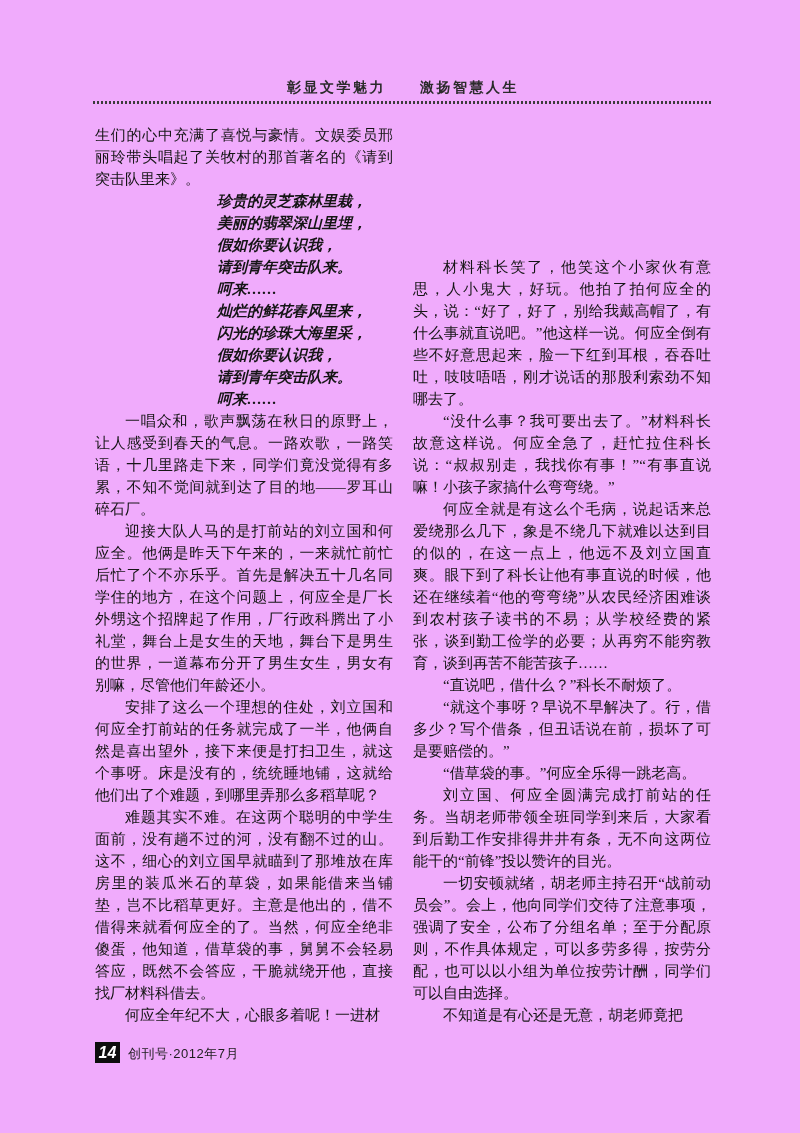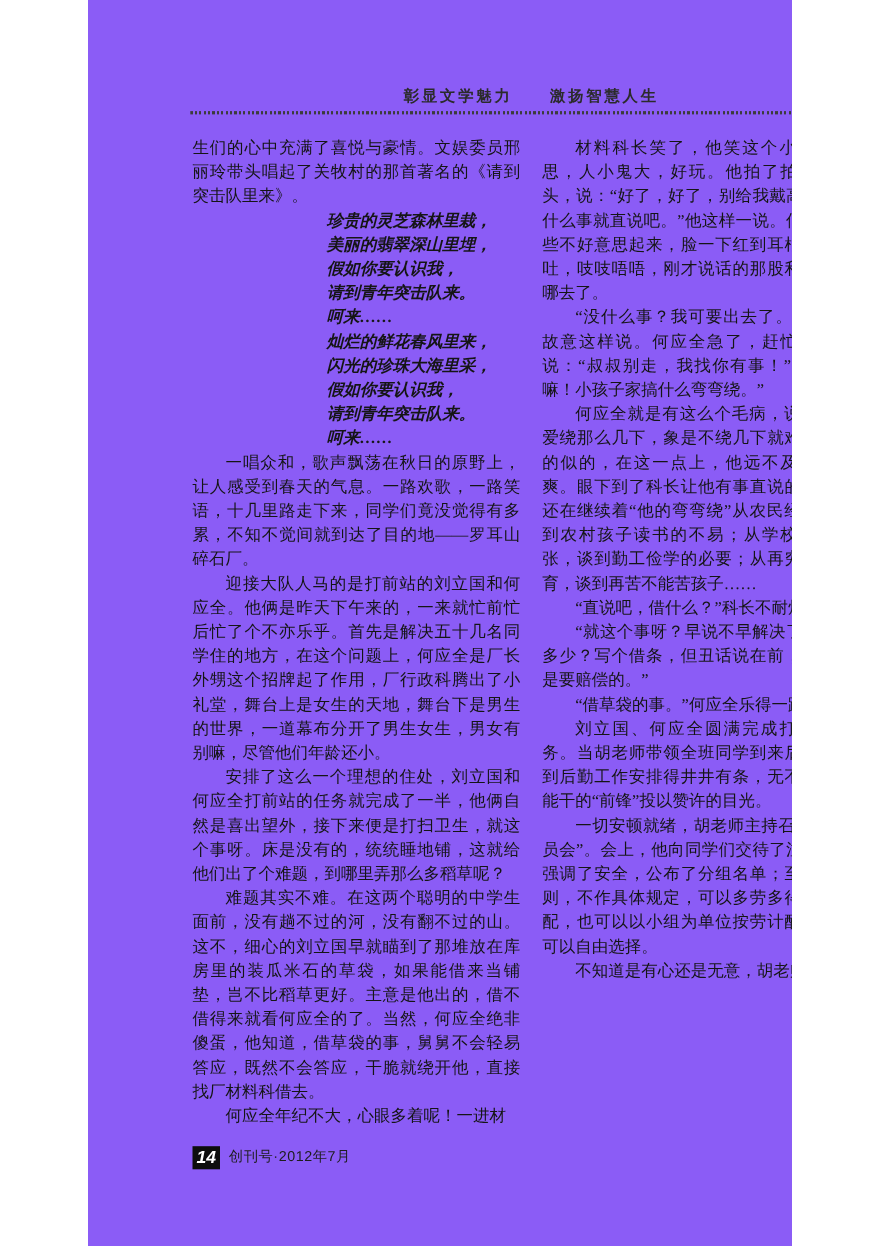--- a/index.html
+++ b/index.html
@@ -2,24 +2,24 @@
 <html><head>
 <meta charset="utf-8">
 <style>
   html, body {
     margin: 0;
     padding: 0;
     background: #ffffff;
   }
   .page {
     position: relative;
-    width: 640px;
+    width: 800px;
     height: 1133px;
     margin: 0 auto;
-    background: #8b5cf6;
+    background: #f0abfc;
     overflow: hidden;
     font-family: "Liberation Serif", "DejaVu Serif", serif;
     color: #151515;
   }
   
   .header {
     position: absolute;
     top: 79px;
     left: 93px;
     width: 620px;
@@ -42,20 +42,21 @@
     background: repeating-linear-gradient(to right, #3c3c3c 0 2px, transparent 2px 4px);
   }
   
   .main {
     position: absolute;
     top: 124px;
     left: 95px;
     width: 616px;
     display: flex;
     gap: 20px;
+    align-items: flex-end;
   }
   .col {
     width: 298px;
     font-size: 15px;
     line-height: 22px;
     text-align: justify;
     text-justify: inter-ideograph;
   }
   .para {
     margin: 0;
@@ -67,21 +68,21 @@
     font-style: italic;
     font-weight: 500;
   }
   .lyric-line { white-space: nowrap; font-weight: bold; }
   
   .footer {
     position: absolute;
     top: 1042px;
     left: 95px;
     display: flex;
-    align-items: flex-start;
+    align-items: flex-end;
     gap: 8px;
     font-family: "Liberation Sans", "DejaVu Sans", sans-serif;
   }
   .page-num-box {
     width: 25px;
     height: 21px;
     background: #0d0d0d;
     color: #ffffff;
     font-weight: bold;
     font-style: italic;

